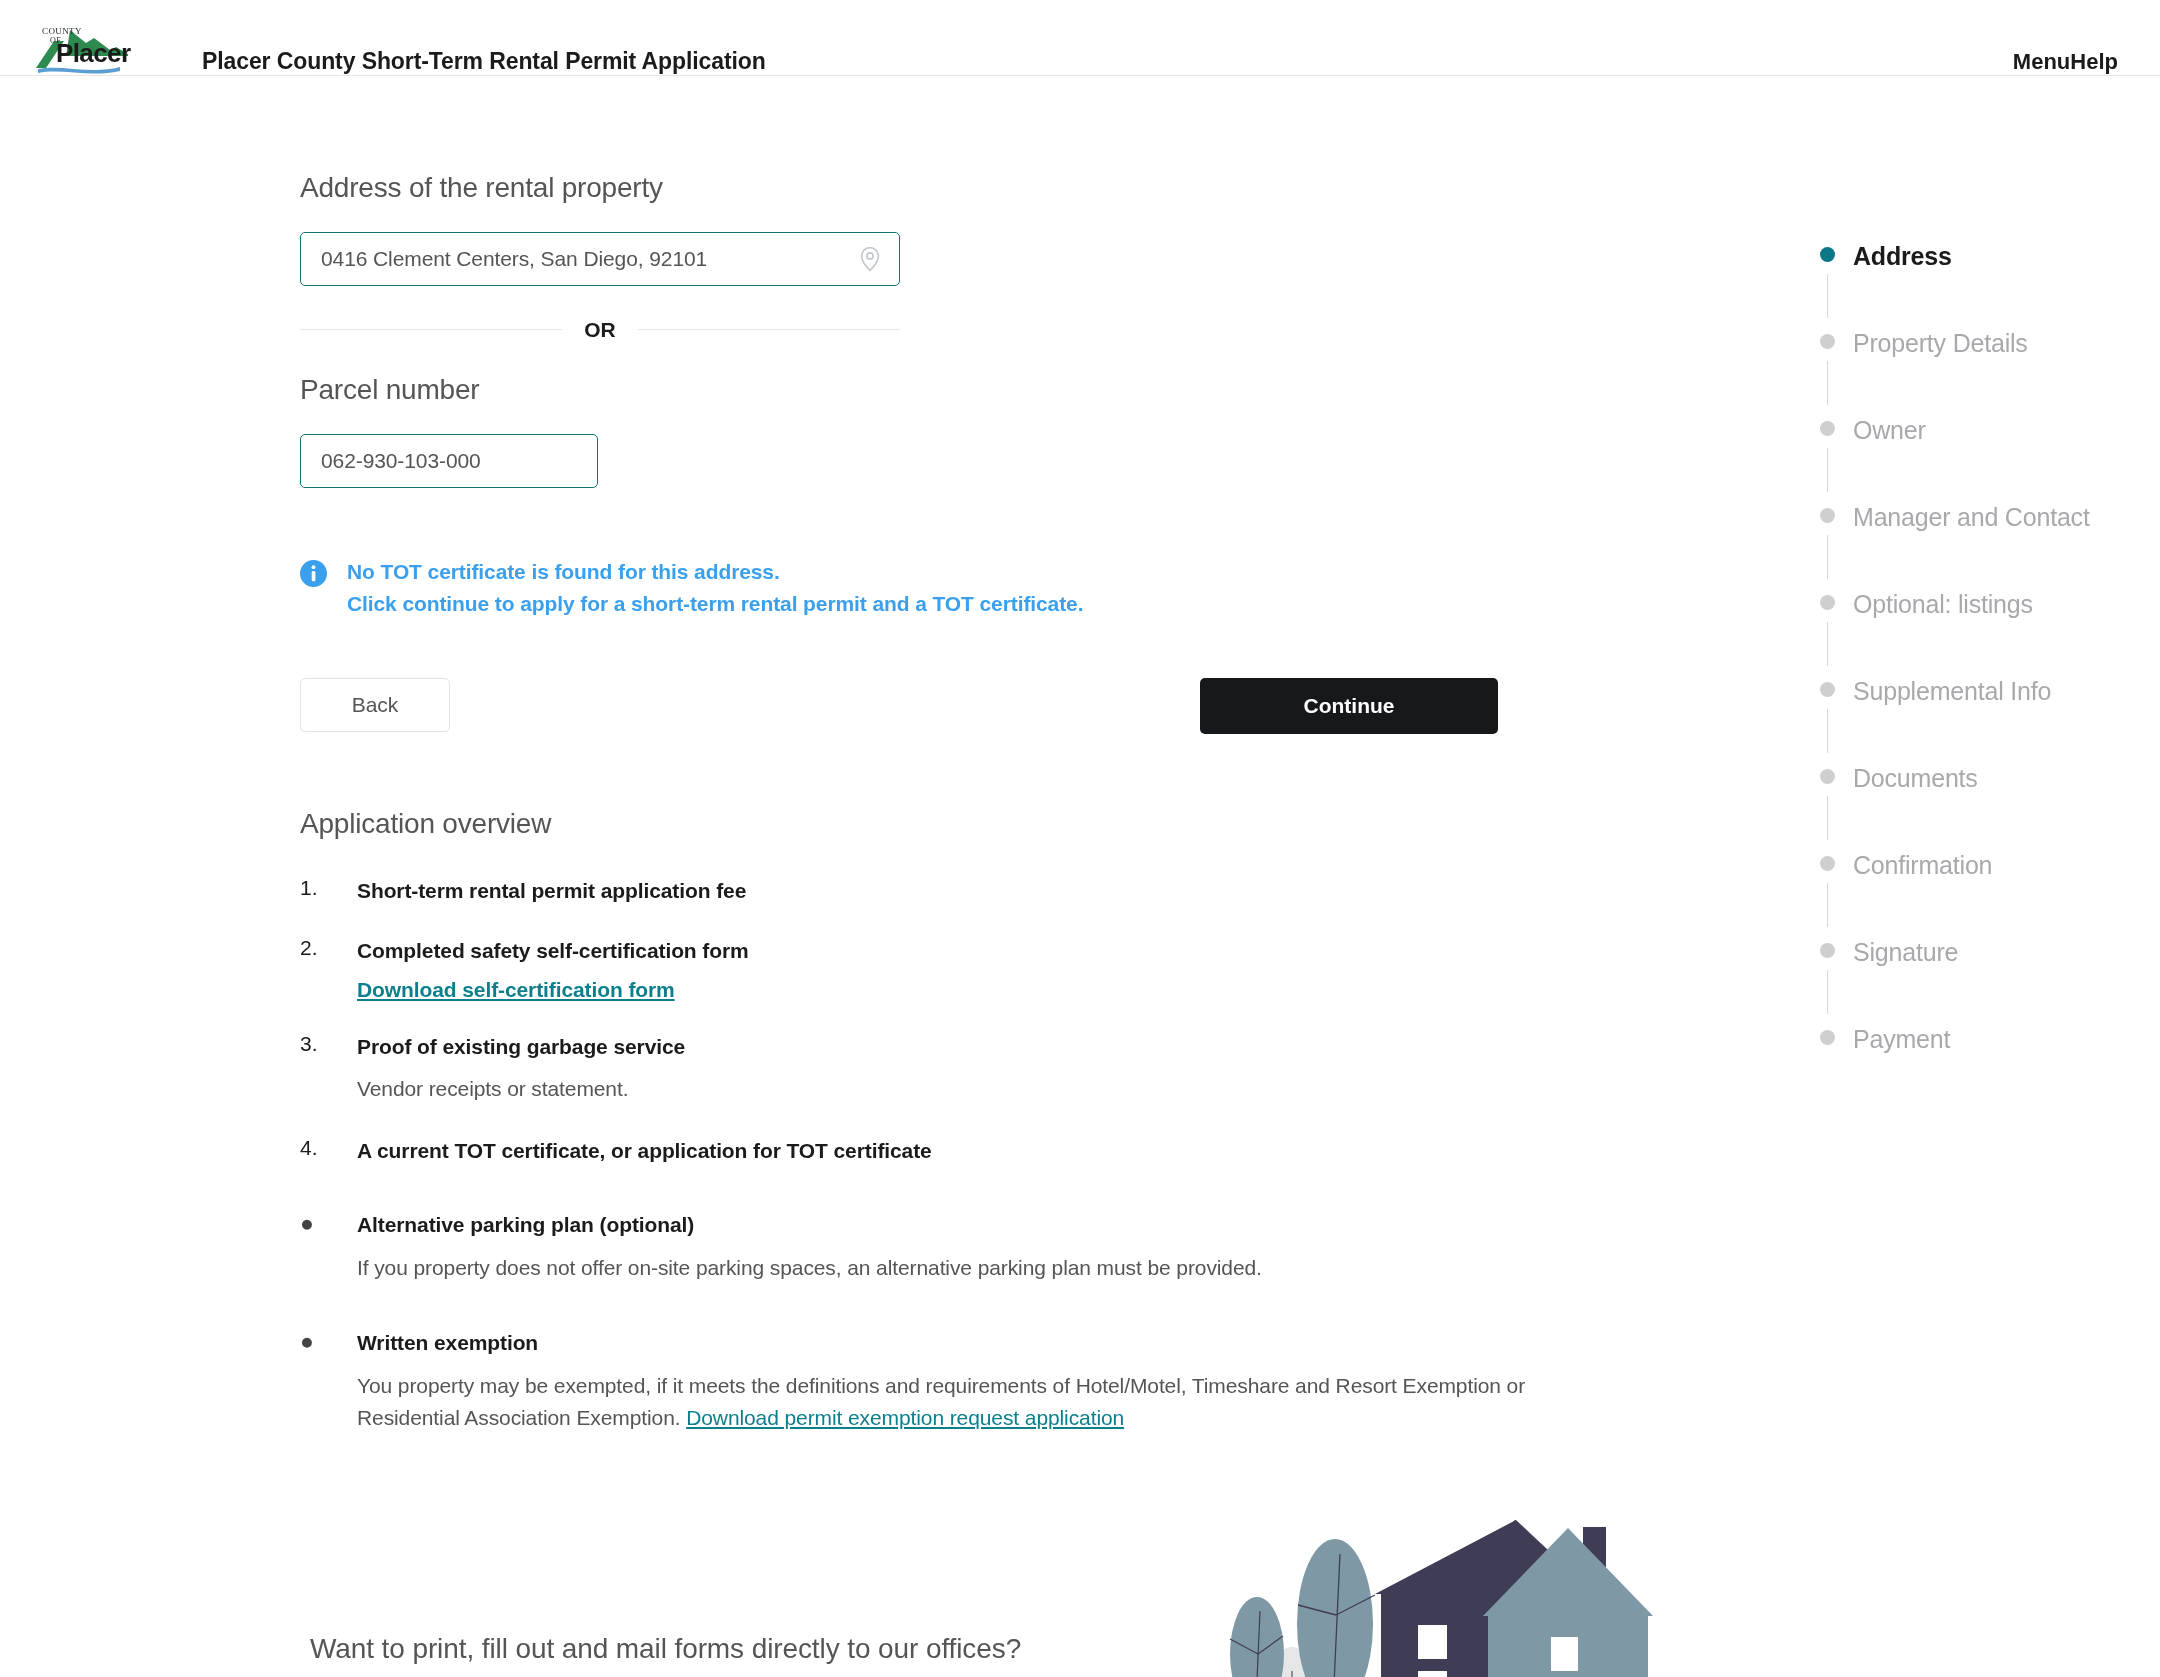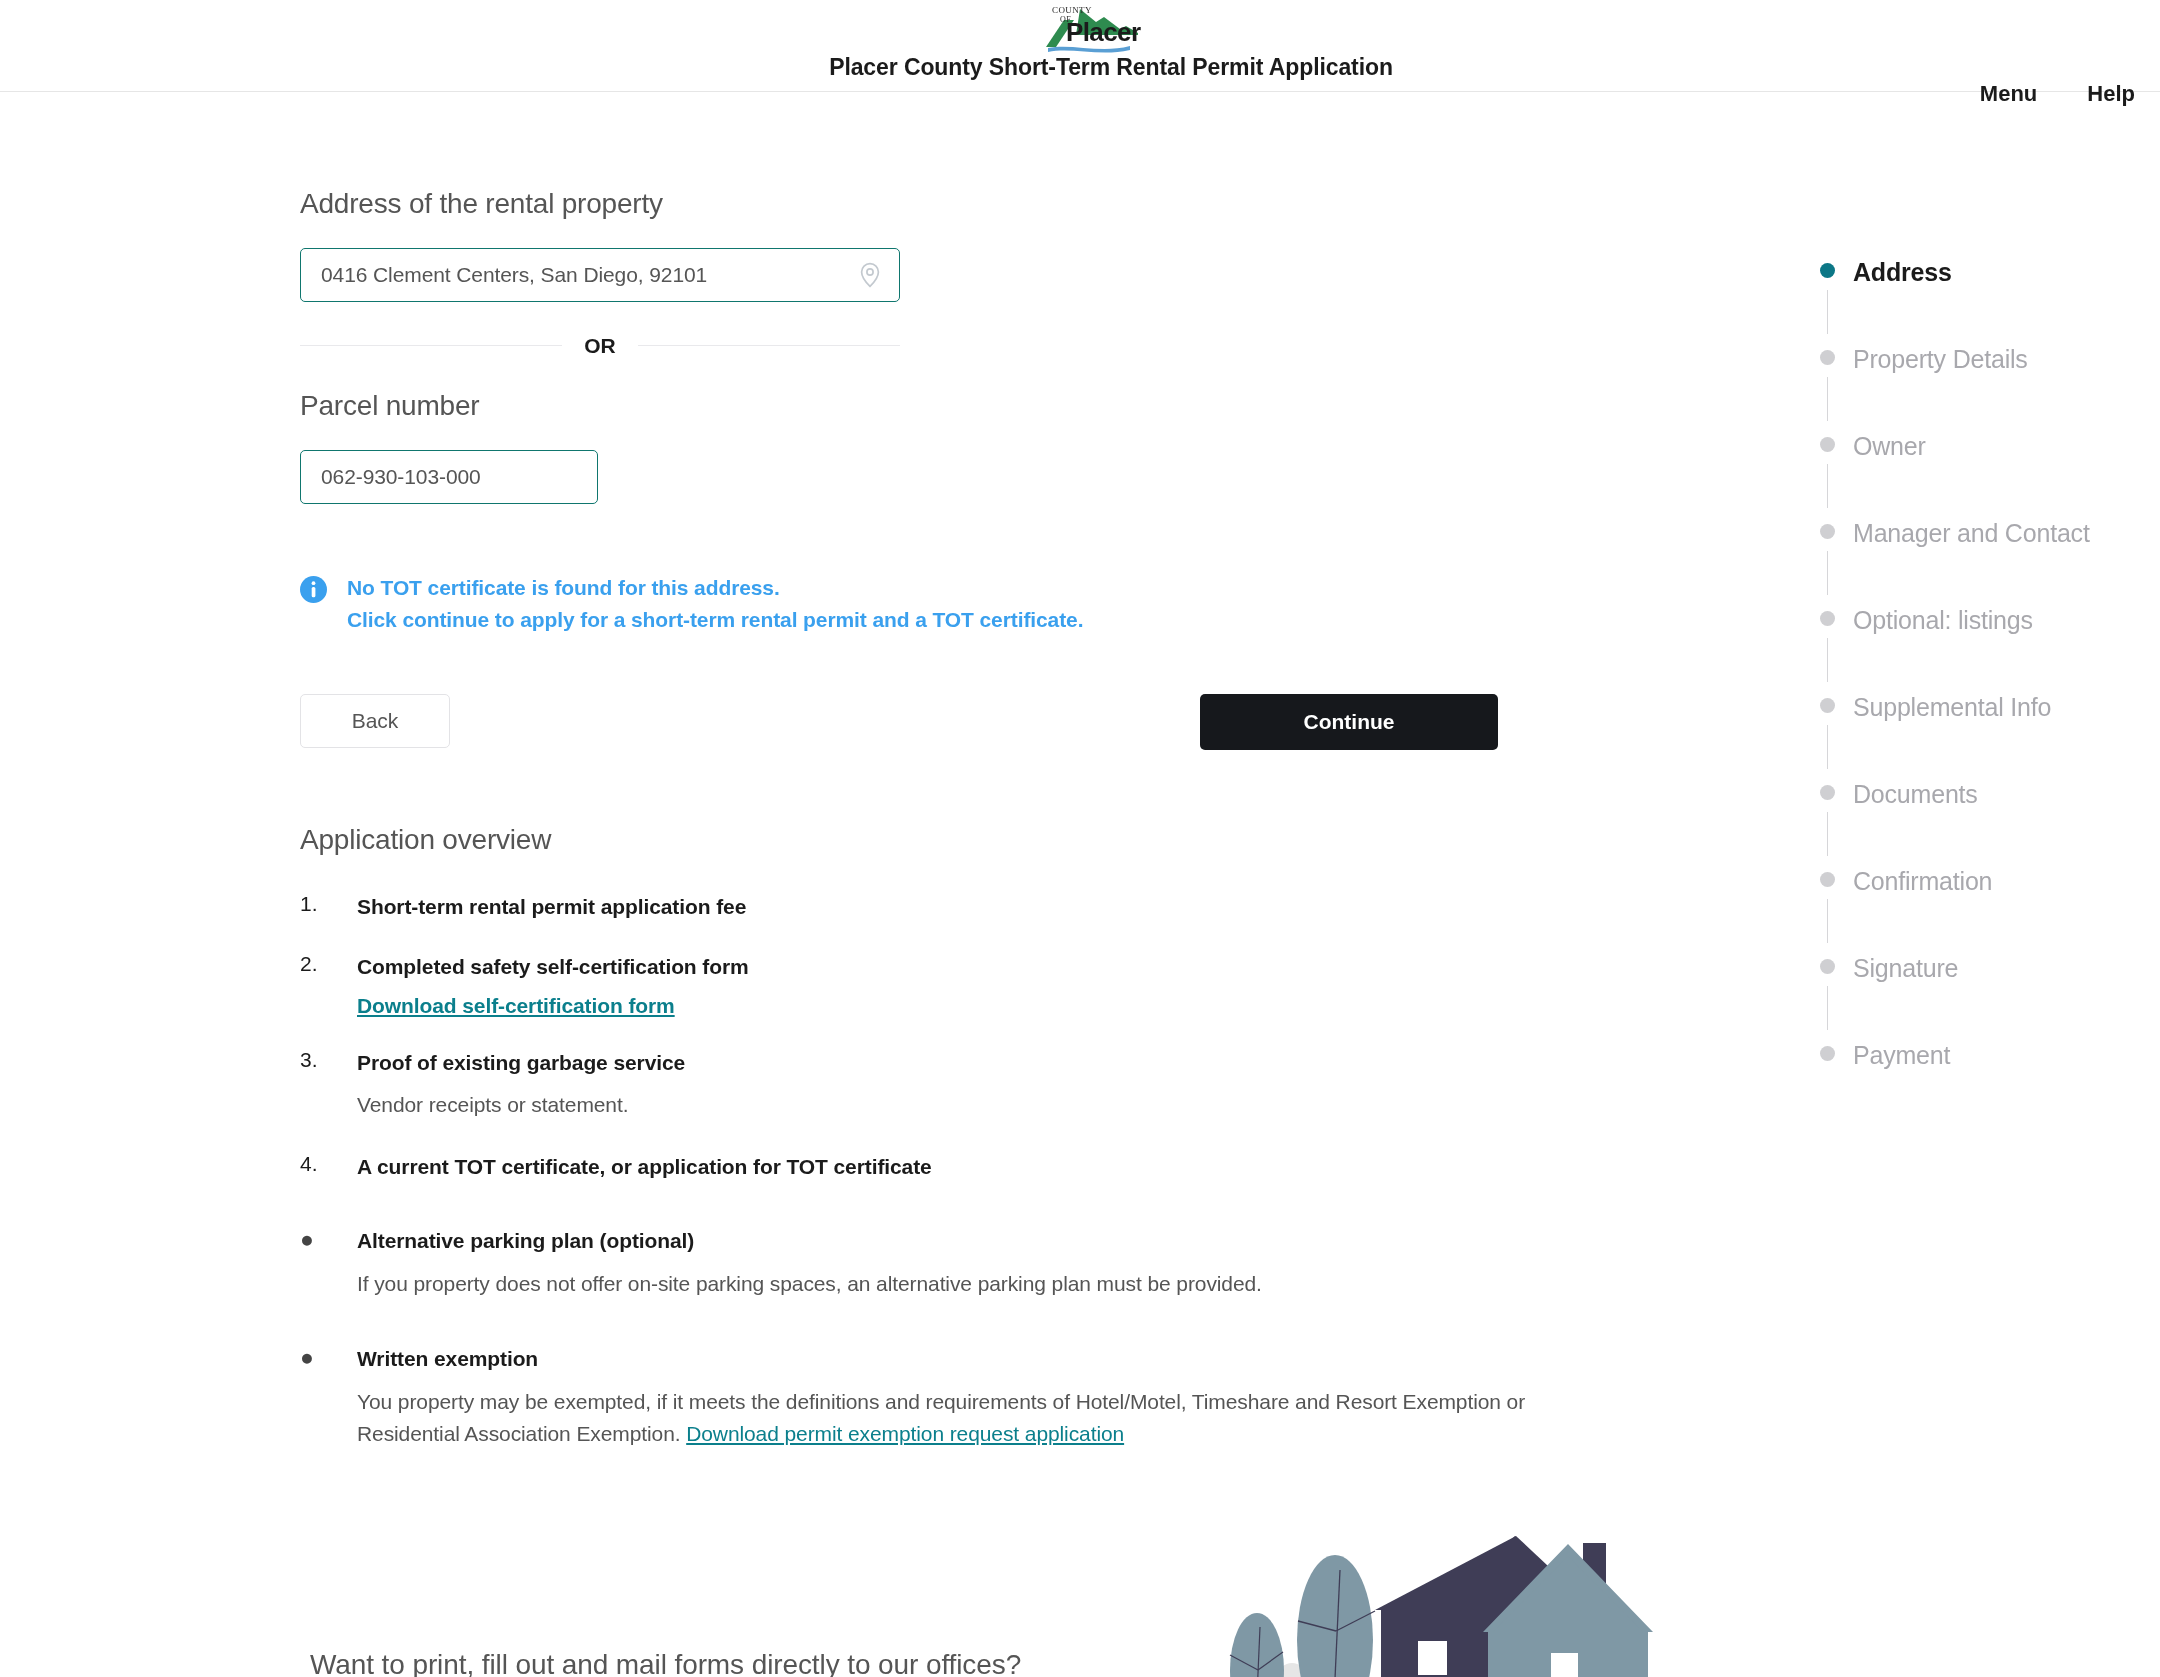--- a/index.html
+++ b/index.html
@@ -9,49 +9,47 @@
     height: 1677px;
     overflow: hidden;
     background: #ffffff;
     font-family: "Liberation Sans", sans-serif;
     -webkit-font-smoothing: antialiased;
   }
 
   
   .header {
     position: relative;
-    height: 92px;
+    height: 76px;
     width: 100%;
     border-bottom: 1px solid #e6e6e6;
     display: flex;
-    align-items: center;
+    align-items: flex-end;
     background: #fff;
-    flex-direction: column;
   }
   .logo-wrap {
     margin-left: 28px;
     width: 112px;
     height: 54px;
     display: block;
     flex: 0 0 auto;
   }
   .app-title {
     margin-left: 62px;
     font-size: 23px;
     font-weight: 700;
     color: #1b1b1b;
     letter-spacing: -0.1px;
     white-space: nowrap;
   }
   .header-nav {
     margin-left: auto;
-    margin-right: 25px;
+    margin-right: 42px;
     display: flex;
     align-items: center;
-    gap: 50px;
   }
   .header-nav .nav-link {
     font-size: 22px;
     font-weight: 700;
     color: #1b1b1b;
     cursor: pointer;
     white-space: nowrap;
   }
 
   

